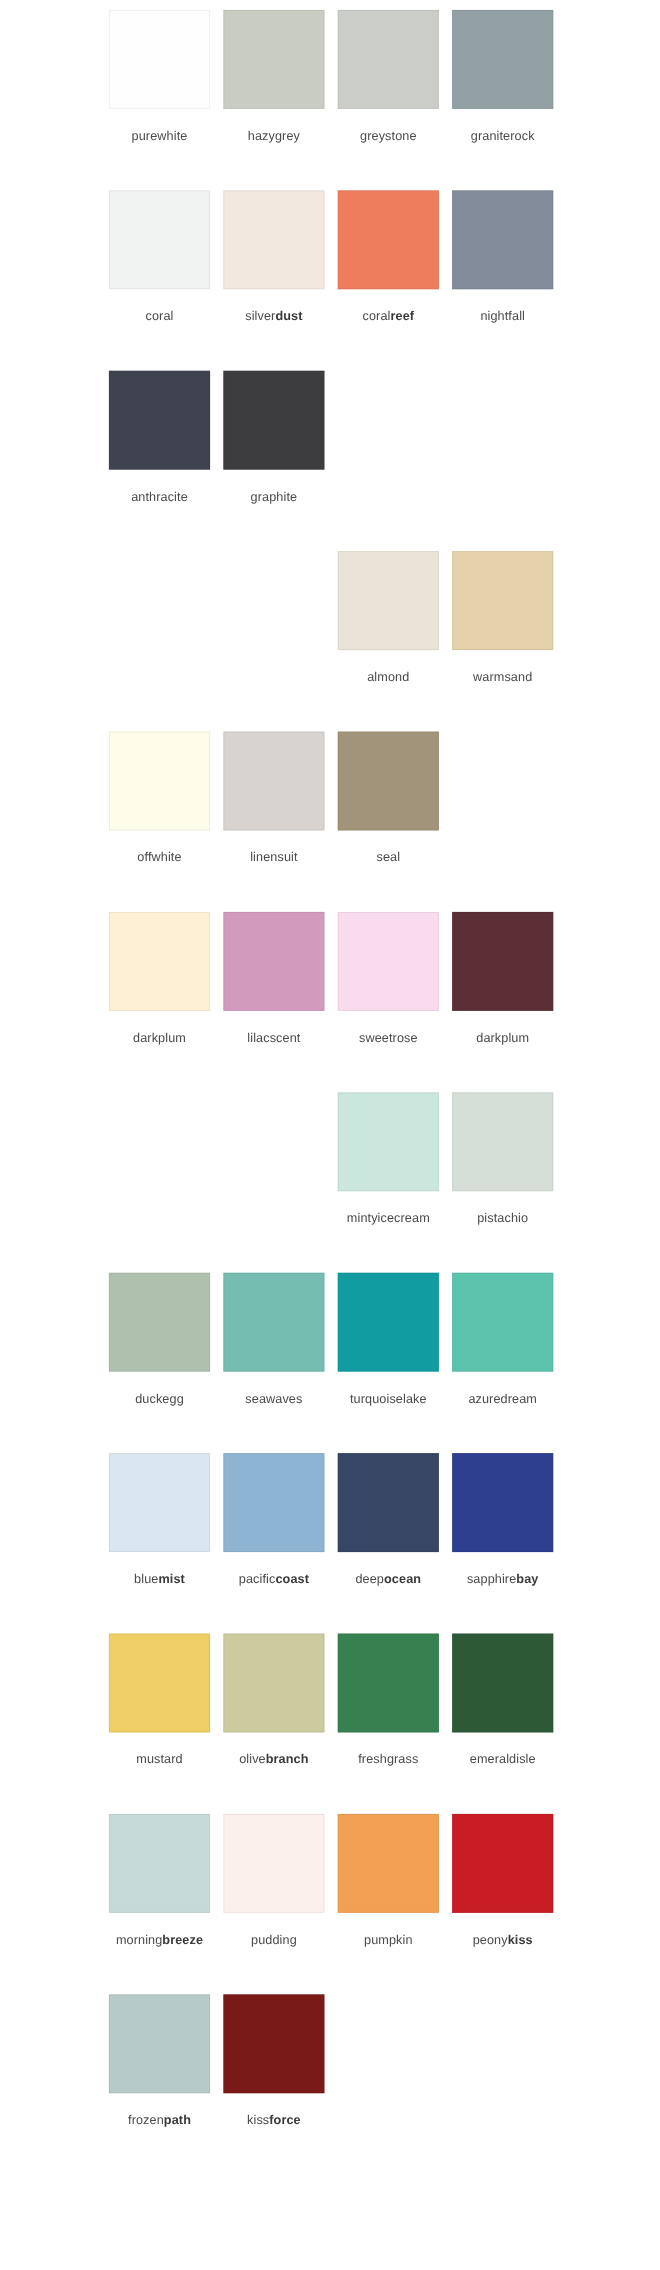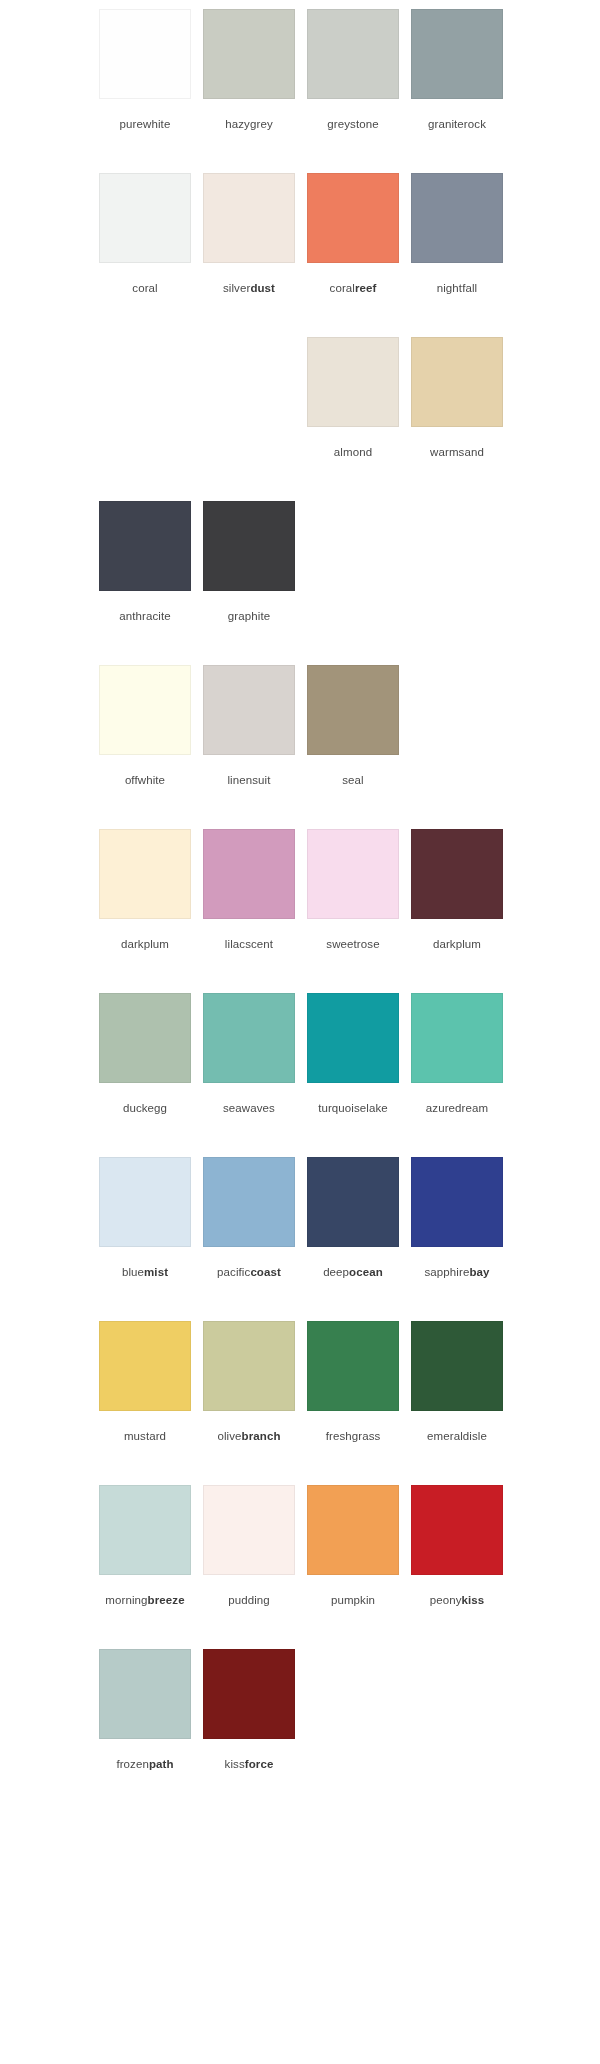--- a/index.html
+++ b/index.html
@@ -103,45 +103,45 @@
       <div class="swatch-cell">
         <div class="swatch-chip" title="#ee7d5e" style="background-color: rgb(238, 125, 94);"></div>
         <div class="swatch-label"><span>coral</span><b>reef</b></div>
       </div>
       <div class="swatch-cell">
         <div class="swatch-chip" title="#828c9b" style="background-color: rgb(130, 140, 155);"></div>
         <div class="swatch-label"><span>nightfall</span></div>
       </div>
     </div>
     <div class="swatch-row">
+      <div class="swatch-cell">
+        <div class="swatch-chip" title="#3f434f" style="background-color: rgb(63, 67, 79);"></div>
+        <div class="swatch-label"><span>anthracite</span></div>
+      </div>
+      <div class="swatch-cell">
+        <div class="swatch-chip" title="#3d3d3f" style="background-color: rgb(61, 61, 63);"></div>
+        <div class="swatch-label"><span>graphite</span></div>
+      </div>
+      <div class="swatch-cell empty-cell"></div>
+      <div class="swatch-cell empty-cell"></div>
+    </div>
+    <div class="swatch-row">
       <div class="swatch-cell empty-cell"></div>
       <div class="swatch-cell empty-cell"></div>
       <div class="swatch-cell">
         <div class="swatch-chip" title="#eae3d7" style="background-color: rgb(234, 227, 215);"></div>
         <div class="swatch-label"><span>almond</span></div>
       </div>
       <div class="swatch-cell">
         <div class="swatch-chip" title="#e5d2ab" style="background-color: rgb(229, 210, 171);"></div>
         <div class="swatch-label"><span>warmsand</span></div>
       </div>
     </div>
     <div class="swatch-row">
       <div class="swatch-cell">
-        <div class="swatch-chip" title="#3f434f" style="background-color: rgb(63, 67, 79);"></div>
-        <div class="swatch-label"><span>anthracite</span></div>
-      </div>
-      <div class="swatch-cell">
-        <div class="swatch-chip" title="#3d3d3f" style="background-color: rgb(61, 61, 63);"></div>
-        <div class="swatch-label"><span>graphite</span></div>
-      </div>
-      <div class="swatch-cell empty-cell"></div>
-      <div class="swatch-cell empty-cell"></div>
-    </div>
-    <div class="swatch-row">
-      <div class="swatch-cell">
         <div class="swatch-chip" title="#fefdea" style="background-color: rgb(254, 253, 234);"></div>
         <div class="swatch-label"><span>offwhite</span></div>
       </div>
       <div class="swatch-cell">
         <div class="swatch-chip" title="#d8d3cf" style="background-color: rgb(216, 211, 207);"></div>
         <div class="swatch-label"><span>linensuit</span></div>
       </div>
       <div class="swatch-cell">
         <div class="swatch-chip" title="#a2947a" style="background-color: rgb(162, 148, 122);"></div>
         <div class="swatch-label"><span>seal</span></div>
@@ -159,20 +159,32 @@
       <div class="swatch-cell">
         <div class="swatch-chip" title="#f8dced" style="background-color: rgb(248, 220, 237);"></div>
         <div class="swatch-label"><span>sweetrose</span></div>
       </div>
       <div class="swatch-cell">
         <div class="swatch-chip" title="#5b2f35" style="background-color: rgb(91, 47, 53);"></div>
         <div class="swatch-label"><span>darkplum</span></div>
       </div>
     </div>
     <div class="swatch-row">
+      <div class="swatch-cell empty-cell"></div>
+      <div class="swatch-cell empty-cell"></div>
+      <div class="swatch-cell">
+        <div class="swatch-chip" title="#cbe6dc" style="background-color: rgb(203, 230, 220);"></div>
+        <div class="swatch-label"><span>mintyicecream</span></div>
+      </div>
+      <div class="swatch-cell">
+        <div class="swatch-chip" title="#d5dfd7" style="background-color: rgb(213, 223, 215);"></div>
+        <div class="swatch-label"><span>pistachio</span></div>
+      </div>
+    </div>
+    <div class="swatch-row">
       <div class="swatch-cell">
         <div class="swatch-chip" title="#aec1ae" style="background-color: rgb(174, 193, 174);"></div>
         <div class="swatch-label"><span>duckegg</span></div>
       </div>
       <div class="swatch-cell">
         <div class="swatch-chip" title="#74bdb0" style="background-color: rgb(116, 189, 176);"></div>
         <div class="swatch-label"><span>seawaves</span></div>
       </div>
       <div class="swatch-cell">
         <div class="swatch-chip" title="#119ca1" style="background-color: rgb(17, 156, 161);"></div>

